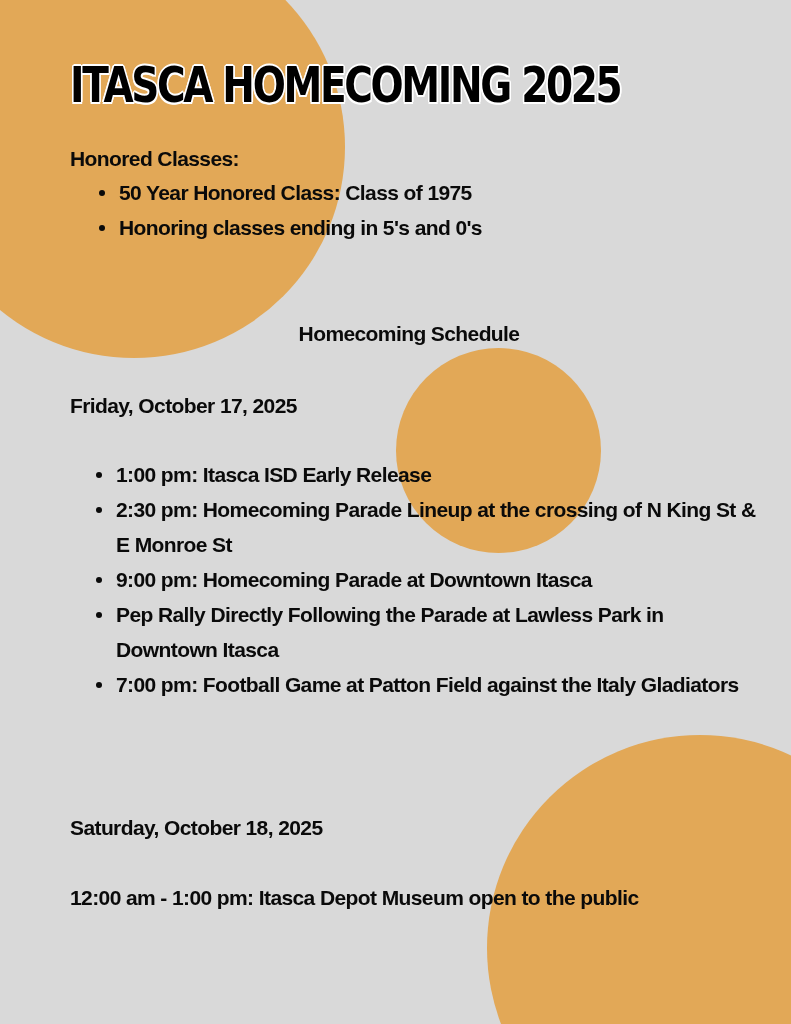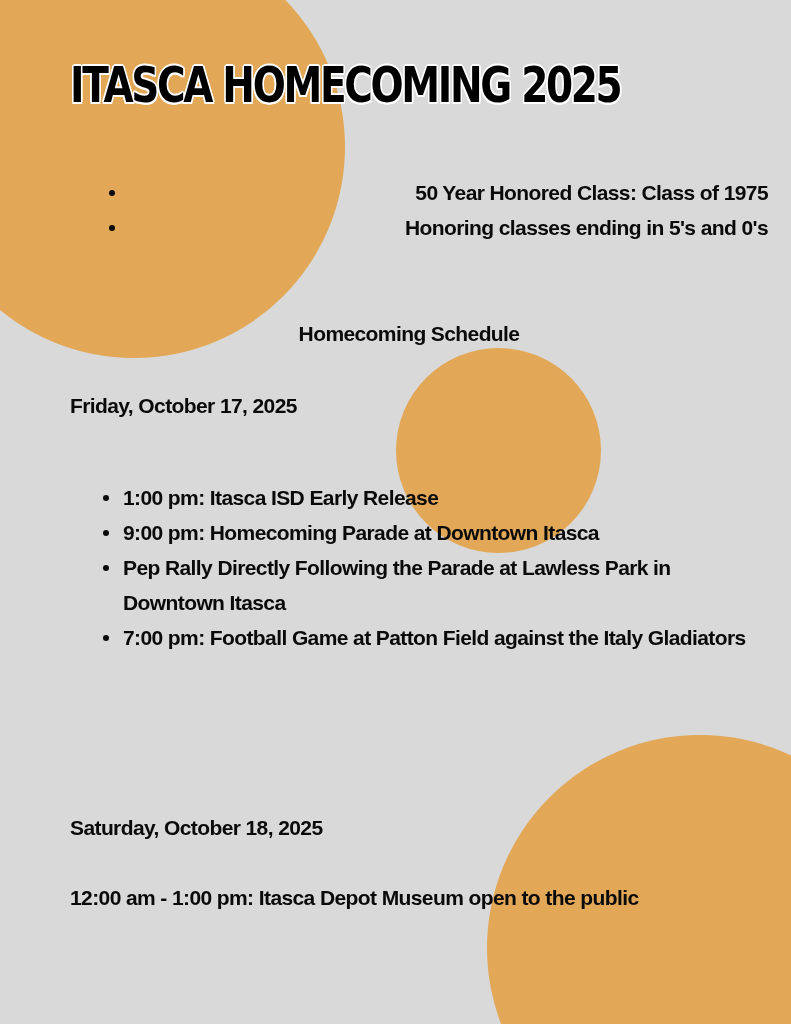--- a/index.html
+++ b/index.html
@@ -26,47 +26,49 @@
       white-space: nowrap;
     }
     .txt { font-weight: bold; font-size: 21px; letter-spacing: -0.6px; }
     .h-honored { position: absolute; left: 70px; top: 145px; line-height: 28px; }
     ul { margin: 0; padding: 0; list-style: none; }
     ul li { position: relative; padding-left: 41px; line-height: 35px; }
     ul li::before {
       content: ""; position: absolute; left: 21px; top: 15px;
       width: 6px; height: 6px; border-radius: 50%; background: #0a0a0a;
     }
-    .honored-list { position: absolute; left: 88px; top: 175px; width: 680px; text-align: right; }
+    .honored-list { position: absolute; left: 78px; top: 175px; width: 680px; }
     .sched-title { position: absolute; left: 0; width: 818px; text-align: center; top: 320px; line-height: 28px; }
     .fri-date { position: absolute; left: 70px; top: 392px; line-height: 28px; text-align: center; }
-    .fri-list { position: absolute; left: 82px; top: 457px; width: 690px; margin-top: 23px; }
+    .fri-list { position: absolute; left: 75px; top: 457px; width: 690px; }
     .sat-date { position: absolute; left: 70px; top: 814px; line-height: 28px; }
     .sat-event { position: absolute; left: 70px; top: 884px; line-height: 28px; }
   </style>
 </head>
 <body>
 
 <div class="circle c1"></div>
 <div class="circle c2"></div>
 <div class="circle c3"></div>
 
 <div class="content">
   <h1 class="title">ITASCA HOMECOMING 2025</h1>
 
+  <div class="txt h-honored">Honored Classes:</div>
   <ul class="txt honored-list">
     <li>50 Year Honored Class: Class of 1975</li>
     <li>Honoring classes ending in 5's and 0's</li>
   </ul>
 
   <div class="txt sched-title">Homecoming Schedule</div>
 
   <div class="txt fri-date">Friday, October 17, 2025</div>
   <ul class="txt fri-list">
     <li>1:00 pm: Itasca ISD Early Release</li>
+    <li>2:30 pm: Homecoming Parade Lineup at the crossing of N King St &amp; E Monroe St</li>
     <li>9:00 pm: Homecoming Parade at Downtown Itasca</li>
     <li>Pep Rally Directly Following the Parade at Lawless Park in Downtown Itasca</li>
     <li>7:00 pm: Football Game at Patton Field against the Italy Gladiators</li>
   </ul>
 
   <div class="txt sat-date">Saturday, October 18, 2025</div>
   <div class="txt sat-event">12:00 am - 1:00 pm: Itasca Depot Museum open to the public</div>
 </div>
 
 </body></html>

